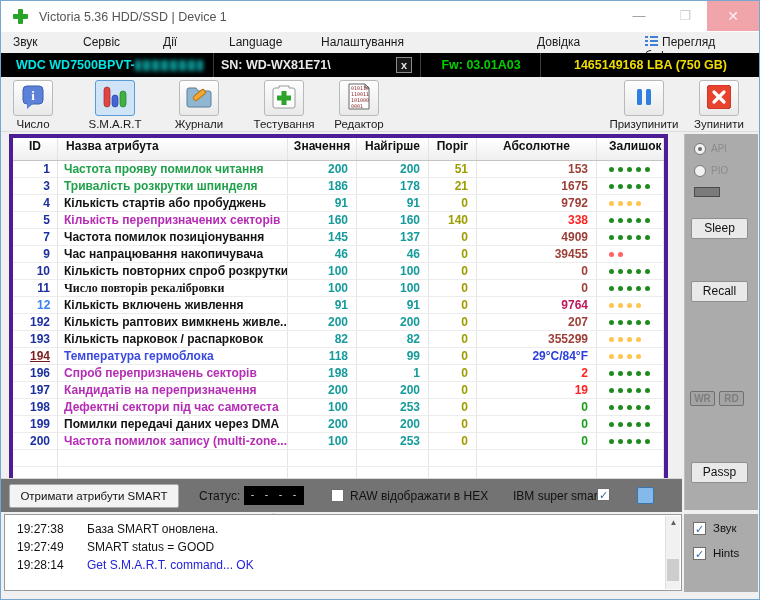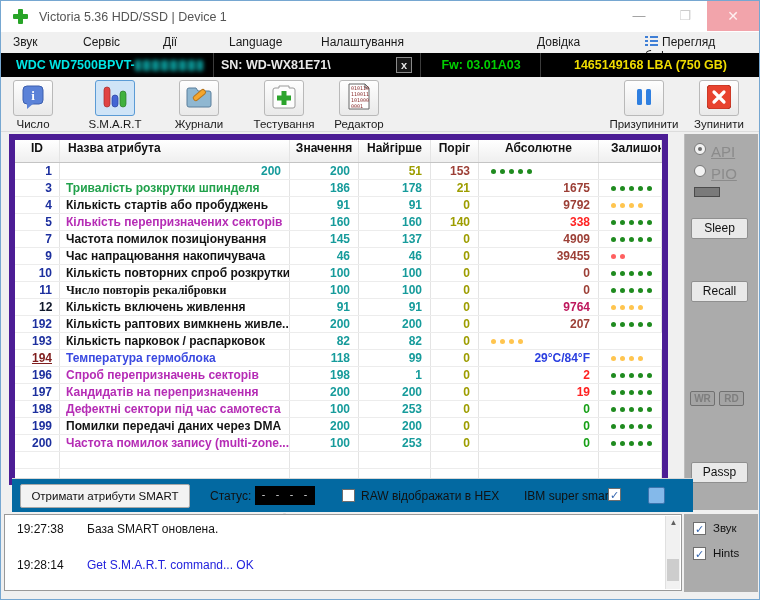--- a/index.html
+++ b/index.html
@@ -41,21 +41,21 @@
   
   .toolbar { position:absolute; left:0; top:76px; width:758px; height:55px; background:#f0f0f0;
              border-bottom:1px solid #dcdcdc; }
   .tool-btn { position:absolute; top:3px; width:40px; height:36px; border:1px solid #b9b9b9; border-radius:3px;
               background:linear-gradient(#fefefe,#e9e9e9); display:flex; align-items:center; justify-content:center; }
   .tool-btn.selected { background:#cfe4f7; border-color:#5b9bd5; }
   .tool-label { position:absolute; top:41px; font-size:11.5px; color:#1a1a1a; text-align:center; transform:translateX(-50%); white-space:nowrap; }
 
   
   .grid { position:absolute; left:8px; top:133px; width:659px; height:351px; background:#fff;
-          border:6px solid #4c1d95; overflow:hidden; }
+          border:4px solid #4c1d95; overflow:hidden; }
   .g-row { display:grid; grid-template-columns:45px 230px 69px 72px 48px 120px 1fr; height:17px; }
   .g-head { height:23px; background:linear-gradient(#ffffff,#efefef); border-bottom:1px solid #c4c4c4;
             font-weight:bold; color:#111; }
   .g-head > div { border-right:1px solid #cfcfcf; line-height:22px; font-size:12px; }
   .g-row > div { border-right:1px solid #e4e4e4; line-height:16px; font-size:12px; font-weight:bold;
                  white-space:nowrap; overflow:hidden; }
   .g-body .g-row { border-bottom:1px solid #ececec; }
   .h-center { text-align:center; }
   .h-left { padding-left:8px; }
   .c-id   { text-align:right; padding-right:7px; }
@@ -63,31 +63,31 @@
   .c-num  { text-align:right; padding-right:8px; }
   .c-dots { padding-left:12px; display:flex; align-items:center; gap:4px; }
   .dot { width:5px; height:5px; border-radius:50%; }
 
   
   .sidepanel { position:absolute; left:683px; top:133px; width:74px; height:376px; background:#ababab;
                border-left:1px solid #bdbdbd; }
   .optpanel  { position:absolute; left:683px; top:513px; width:74px; height:78px; background:#ababab; }
   .radio { position:absolute; width:12px; height:12px; border:1px solid #787878; border-radius:50%; background:#f2f2f2; }
   .radio .r-dot { position:absolute; left:3px; top:3px; width:4px; height:4px; border-radius:50%; background:#6d6d6d; }
-  .r-label { position:absolute; color:#8b8b8b; font-size:15px;text-decoration:underline; }
+  .r-label { position:absolute; color:#8b8b8b; font-size:10px; }
   .led { position:absolute; left:9px; top:53px; width:26px; height:10px; background:#7a7a7a; border:1px solid #4b4b4b; }
   .p-btn { position:absolute; left:6px; width:57px; height:21px; background:#e9e9e9; border:1px solid #8f8f8f;
            border-radius:2px; font-size:12px; color:#111; text-align:center; line-height:19px; }
   .mini-btn { position:absolute; top:257px; width:25px; height:15px; background:#a4a4a4; border:1px solid #707070;
               border-radius:2px; color:#7e7e7e; font-weight:bold; font-size:10px; text-align:center; line-height:13px; }
   .chk { width:13px; height:13px; background:#fff; border:1px solid #6e6e6e; display:inline-block;
          text-align:center; line-height:12px; font-size:11px; color:#3566b0; font-weight:bold; }
 
   
-  .statusrow { position:absolute; left:11px; top:477px; width:681px; height:34px; background:#0369a1;
+  .statusrow { position:absolute; left:0; top:477px; width:681px; height:34px; background:#737373;
                border-top:1px solid #d8d8d8; }
   .get-smart { position:absolute; left:8px; top:5px; width:170px; height:24px; background:#f3f3f3;
                border:1px solid #a8a8a8; border-radius:2px; font-size:11.5px; color:#111;
                text-align:center; line-height:22px; }
   .st-label { position:absolute; left:198px; top:10px; color:#111; }
   .st-box { position:absolute; left:243px; top:7px; width:60px; height:19px; background:#000; color:#d8d8d8;
             font-family:"DejaVu Sans Mono",monospace; font-size:10px; text-align:center; line-height:18px; letter-spacing:1px; }
   .raw-chk { position:absolute; left:330px; top:10px; }
   .raw-label { position:absolute; left:349px; top:10px; color:#111; }
   .ibm-label { position:absolute; left:512px; top:10px; color:#111; }
@@ -218,20 +218,21 @@
         <div class="h-left">Назва атрибута</div>
         <div class="h-center">Значення</div>
         <div class="h-center">Найгірше</div>
         <div class="h-center">Поріг</div>
         <div class="h-center">Абсолютне</div>
         <div class="h-left" style="padding-left: 12px;">Залишок</div>
       </div>
     <div class="g-body" id="tbody">
         <div class="g-row">
           <div class="c-id" style="color: rgb(28, 47, 158);">1</div>
+          <div class="c-name" style="color: rgb(33, 161, 75);">Частота прояву помилок читання</div>
           <div class="c-num" style="color: rgb(22, 155, 155);">200</div>
           <div class="c-num" style="color: rgb(22, 155, 155);">200</div>
           <div class="c-num" style="color: rgb(157, 157, 0);">51</div>
           <div class="c-num" style="color: rgb(156, 63, 54);">153</div>
           <div class="c-dots">
             <span class="dot" style="background: rgb(31, 139, 31);"></span>
             <span class="dot" style="background: rgb(31, 139, 31);"></span>
             <span class="dot" style="background: rgb(31, 139, 31);"></span>
             <span class="dot" style="background: rgb(31, 139, 31);"></span>
             <span class="dot" style="background: rgb(31, 139, 31);"></span>
@@ -332,21 +333,21 @@
           <div class="c-num" style="color: rgb(156, 63, 54);">0</div>
           <div class="c-dots">
             <span class="dot" style="background: rgb(31, 139, 31);"></span>
             <span class="dot" style="background: rgb(31, 139, 31);"></span>
             <span class="dot" style="background: rgb(31, 139, 31);"></span>
             <span class="dot" style="background: rgb(31, 139, 31);"></span>
             <span class="dot" style="background: rgb(31, 139, 31);"></span>
           </div>
         </div>
         <div class="g-row">
-          <div class="c-id" style="color: #0f172a; margin-left: 24px;">12</div>
+          <div class="c-id" style="color: #3b82f6; margin-left: 24px;">12</div>
           <div class="c-name" style="color: rgb(20, 20, 20);">Кількість включень живлення</div>
           <div class="c-num" style="color: rgb(22, 155, 155);">91</div>
           <div class="c-num" style="color: rgb(22, 155, 155);">91</div>
           <div class="c-num" style="color: rgb(157, 157, 0);">0</div>
           <div class="c-num" style="color: #be185d;">9764</div>
           <div class="c-dots">
             <span class="dot" style="background: rgb(255, 197, 79);"></span>
             <span class="dot" style="background: rgb(255, 197, 79);"></span>
             <span class="dot" style="background: rgb(255, 197, 79);"></span>
             <span class="dot" style="background: rgb(255, 197, 79);"></span>
@@ -366,20 +367,21 @@
             <span class="dot" style="background: rgb(31, 139, 31);"></span>
             <span class="dot" style="background: rgb(31, 139, 31);"></span>
           </div>
         </div>
         <div class="g-row">
           <div class="c-id" style="color: rgb(28, 47, 158);">193</div>
           <div class="c-name" style="color: rgb(20, 20, 20);">Кількість парковок / распарковок</div>
           <div class="c-num" style="color: rgb(22, 155, 155);">82</div>
           <div class="c-num" style="color: rgb(22, 155, 155);">82</div>
           <div class="c-num" style="color: rgb(157, 157, 0);">0</div>
+          <div class="c-num" style="color: rgb(156, 63, 54);">355299</div>
           <div class="c-dots">
             <span class="dot" style="background: rgb(255, 197, 79);"></span>
             <span class="dot" style="background: rgb(255, 197, 79);"></span>
             <span class="dot" style="background: rgb(255, 197, 79);"></span>
             <span class="dot" style="background: rgb(255, 197, 79);"></span>
           </div>
         </div>
         <div class="g-row">
           <div class="c-id" style="color: #7f1d1d; text-decoration: underline;">194</div>
           <div class="c-name" style="color: rgb(58, 73, 224);">Температура гермоблока</div>
@@ -518,20 +520,24 @@
 
   <div class="logbox" id="logbox">
     <div class="scrollbar">
       <div class="sb-up">▲</div>
       <div class="sb-thumb"></div>
     </div>
   <div class="log-line" style="top: 5px;">
         <span class="log-time">19:27:38</span>
         <span class="log-text" style="color: rgb(20, 20, 20);">База SMART оновлена.</span>
       </div>
+      <div class="log-line" style="top: 23px;">
+        <span class="log-time">19:27:49</span>
+        <span class="log-text" style="color: rgb(20, 20, 20);">SMART status = GOOD</span>
+      </div>
       <div class="log-line" style="top: 41px;">
         <span class="log-time">19:28:14</span>
         <span class="log-text" style="color: rgb(34, 34, 221);">Get S.M.A.R.T. command... OK</span>
       </div>
     </div>
 
   <div class="optpanel">
     <div class="opt-row" style="top:8px;">
       <span class="chk">✓</span>
       <span class="opt-label">Звук</span>

